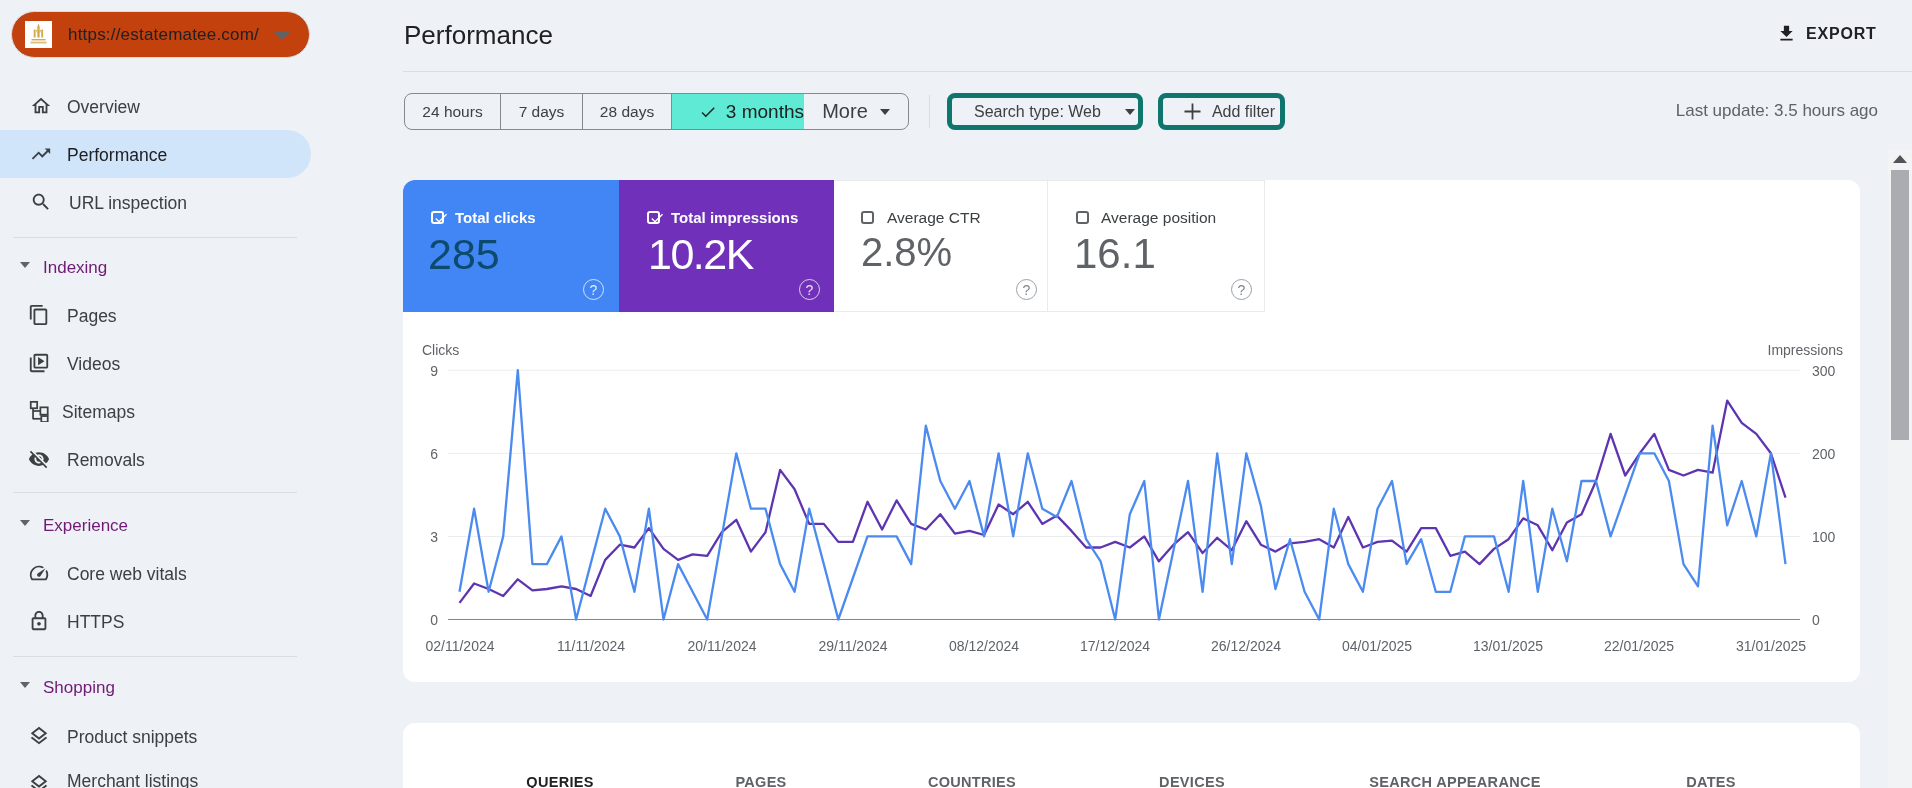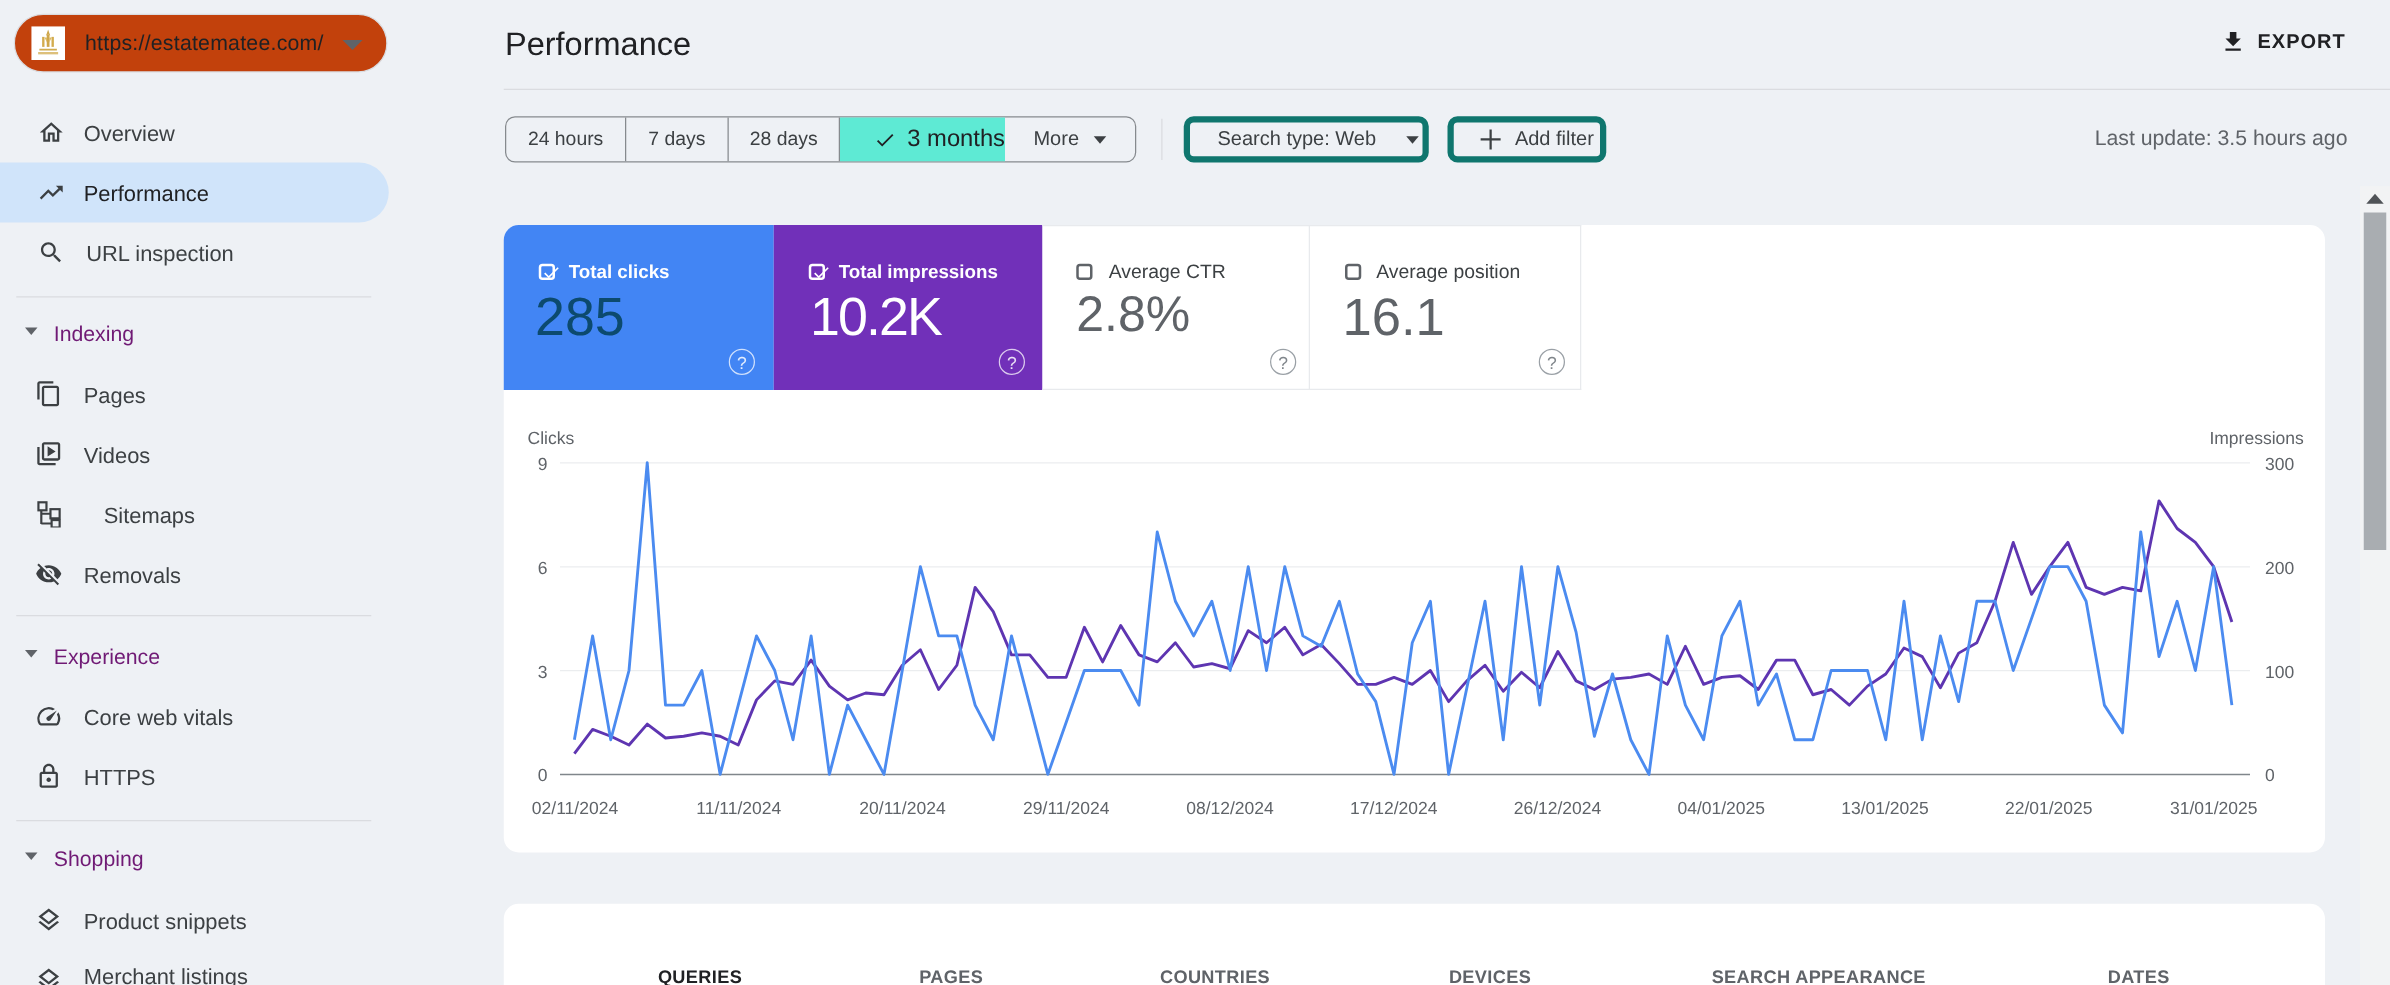--- a/index.html
+++ b/index.html
@@ -77,21 +77,21 @@
 <svg class="icon" style="left:28px; top:400px;" viewBox="0 0 24 24">
     <g fill="none" stroke="#3c4043" stroke-width="1.9">
       <rect x="3" y="2" width="7" height="7"></rect>
       <path d="M5.5 9v12"></path>
       <path d="M5.5 12h8"></path>
       <rect x="13.5" y="8" width="8" height="8"></rect>
       <path d="M5.5 20.5h9"></path>
       <rect x="14.5" y="17.5" width="7" height="6.5"></rect>
     </g>
   </svg>
-<div class="abs navtext" style="left:83px; top:402px;">Sitemaps</div>
+<div class="abs navtext" style="left:62px; top:402px;">Sitemaps</div>
 
 <svg class="icon" style="left:28px; top:448px;" viewBox="0 0 24 24">
     <path d="M12 7c2.76 0 5 2.24 5 5 0 .65-.13 1.26-.36 1.83l2.92 2.92c1.51-1.26 2.7-2.89 3.43-4.75-1.73-4.39-6-7.5-11-7.5-1.4 0-2.74.25-3.98.7l2.16 2.16C10.74 7.13 11.35 7 12 7zM2 4.27l2.28 2.28.46.46C3.08 8.3 1.78 10.02 1 12c1.73 4.39 6 7.5 11 7.5 1.55 0 3.03-.3 4.38-.84l.42.42L19.73 22 21 20.73 3.27 3 2 4.27zM7.53 9.8l1.55 1.55c-.05.21-.08.43-.08.65 0 1.66 1.34 3 3 3 .22 0 .44-.03.65-.08l1.55 1.55c-.67.33-1.41.53-2.2.53-2.76 0-5-2.24-5-5 0-.79.2-1.53.53-2.2zm4.31-.78l3.15 3.15.02-.16c0-1.66-1.34-3-3-3l-.17.01z"></path>
   </svg>
 <div class="abs navtext" style="left:67px; top:450px;">Removals</div>
 
 <div class="abs" style="left:13px; top:492px; width:284px; height:1px; background:#dadce0;"></div>
 
 <div class="tri" style="left:20px; top:520px;"></div>
 <div class="abs sechdr" style="left:43px; top:516px;">Experience</div>
@@ -122,21 +122,21 @@
 <div class="abs navtext" style="left:67px; top:771px;">Merchant listings</div>
 
 <div class="abs" style="left:404px; top:93px; width:505px; height:37px; border:1px solid #868a8e; border-radius:8px; display:flex; background:#eef1f5;">
   <div style="width:96px; border-right:1px solid #868a8e; display:flex; align-items:center; justify-content:center; font-size:15.5px;">24 hours</div>
   <div style="width:82px; border-right:1px solid #868a8e; display:flex; align-items:center; justify-content:center; font-size:15.5px;">7 days</div>
   <div style="width:89px; border-right:1px solid #868a8e; display:flex; align-items:center; justify-content:center; font-size:15.5px;">28 days</div>
   <div style="width:132px; background:#5eead4; display:flex; align-items:center; justify-content:flex-end; font-size:19px; color:#202124;">
     <svg width="18" height="18" viewBox="0 0 24 24" style="margin-right:9px;">
         <path fill="#202124" d="M9 16.17L4.83 12l-1.42 1.41L9 19 21 7l-1.41-1.41z"></path>
       </svg>3 months</div>
-  <div style="flex:1; display:flex; align-items:center; justify-content:center; font-size:16px;">More<span style="display:inline-block; margin-left:12px; width:0; height:0; border-left:5px solid transparent; border-right:5px solid transparent; border-top:6px solid #3c4043;"></span></div>
+  <div style="flex:1; display:flex; align-items:center; justify-content:center; font-size:20px;">More<span style="display:inline-block; margin-left:12px; width:0; height:0; border-left:5px solid transparent; border-right:5px solid transparent; border-top:6px solid #3c4043;"></span></div>
 </div>
 
 <div class="abs" style="left:929px; top:95px; width:1px; height:33px; background:#dadce0;"></div>
 
 <div class="pillbtn" style="left:947px; top:93px; width:196px; padding-left:22px;">Search type: Web<span style="display:inline-block; margin-left:24px; width:0; height:0; border-left:5px solid transparent; border-right:5px solid transparent; border-top:6px solid #3c4043;"></span></div>
 
 <div class="pillbtn" style="left:1158px; top:93px; width:127px; padding-left:15px;justify-content:center;"><svg width="19" height="19" viewBox="0 0 19 19" style="margin-right:10px;">
       <path d="M9.5 1.5v16M1.5 9.5h16" stroke="#3c4043" stroke-width="1.8"></path>
     </svg>Add filter</div>
 

